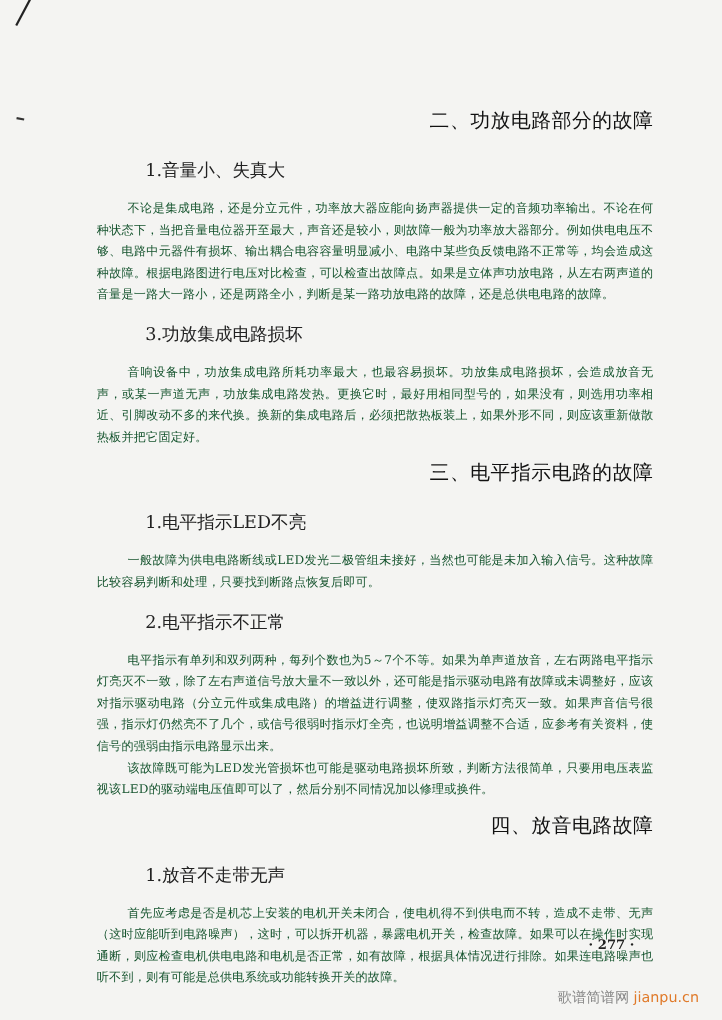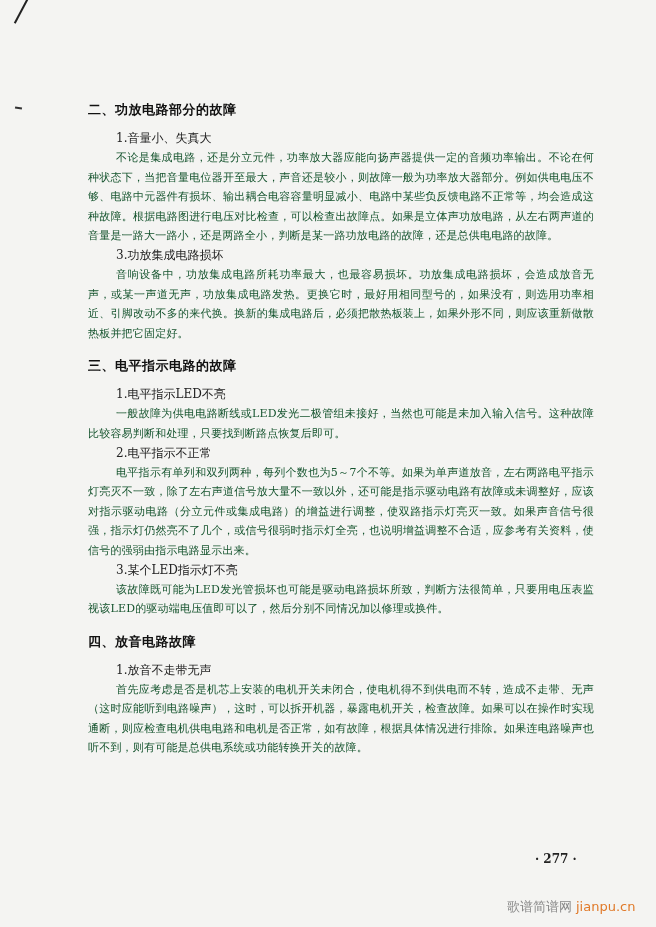--- a/index.html
+++ b/index.html
@@ -14,26 +14,26 @@
     position: absolute; left: 27px; top: -2px; width: 2px; height: 28px;
     background: #222; transform: rotate(28deg); transform-origin: top left;
   }
   .dash {
     position: absolute; left: 15px; top: 107px; width: 7px; height: 2px;
     background: #333; transform: rotate(10deg);
   }
   .content { position: absolute; left: 88px; top: 97px; width: 506px; }
   .section-title {
     font-family: "DejaVu Sans", "Liberation Sans", sans-serif;
-    font-weight: bold; font-size: 13px; text-align: left;
+    font-weight: normal; font-size: 18px; text-align: right;
     letter-spacing: 0.5px; margin: 0; height: 26px; line-height: 26px;
     color: #111;
   }
   .sub-title {
-    font-size: 12px; margin: 0; padding-left: 28px;
+    font-size: 16px; margin: 16px; padding-left: 28px;
     height: 19px; line-height: 19px; color: #222;
   }
   .para {
     font-size: 11px; line-height: 19.6px; margin: 0;
     text-indent: 28px; text-align: justify; letter-spacing: 0.2px;
     color: #14532d;
   }
   .gap-s { height: 6px; }
   .gap-m { height: 10px; }
   .page-number {
@@ -65,21 +65,20 @@
     <p class="para">音响设备中，功放集成电路所耗功率最大，也最容易损坏。功放集成电路损坏，会造成放音无声，或某一声道无声，功放集成电路发热。更换它时，最好用相同型号的，如果没有，则选用功率相近、引脚改动不多的来代换。换新的集成电路后，必须把散热板装上，如果外形不同，则应该重新做散热板并把它固定好。</p>
 
     <div class="gap-m"></div>
 
     <h2 class="section-title">三、电平指示电路的故障</h2>
     <div class="gap-s"></div>
     <div class="sub-title">1.电平指示LED不亮</div>
     <p class="para">一般故障为供电电路断线或LED发光二极管组未接好，当然也可能是未加入输入信号。这种故障比较容易判断和处理，只要找到断路点恢复后即可。</p>
     <div class="sub-title">2.电平指示不正常</div>
     <p class="para">电平指示有单列和双列两种，每列个数也为5～7个不等。如果为单声道放音，左右两路电平指示灯亮灭不一致，除了左右声道信号放大量不一致以外，还可能是指示驱动电路有故障或未调整好，应该对指示驱动电路（分立元件或集成电路）的增益进行调整，使双路指示灯亮灭一致。如果声音信号很强，指示灯仍然亮不了几个，或信号很弱时指示灯全亮，也说明增益调整不合适，应参考有关资料，使信号的强弱由指示电路显示出来。</p>
-    <div class="sub-title">3.某个LED指示灯不亮</div>
     <p class="para">该故障既可能为LED发光管损坏也可能是驱动电路损坏所致，判断方法很简单，只要用电压表监视该LED的驱动端电压值即可以了，然后分别不同情况加以修理或换件。</p>
 
     <div class="gap-m"></div>
 
     <h2 class="section-title">四、放音电路故障</h2>
     <div class="gap-s"></div>
     <div class="sub-title">1.放音不走带无声</div>
     <p class="para">首先应考虑是否是机芯上安装的电机开关未闭合，使电机得不到供电而不转，造成不走带、无声（这时应能听到电路噪声），这时，可以拆开机器，暴露电机开关，检查故障。如果可以在操作时实现通断，则应检查电机供电电路和电机是否正常，如有故障，根据具体情况进行排除。如果连电路噪声也听不到，则有可能是总供电系统或功能转换开关的故障。</p>
   </div>
 

